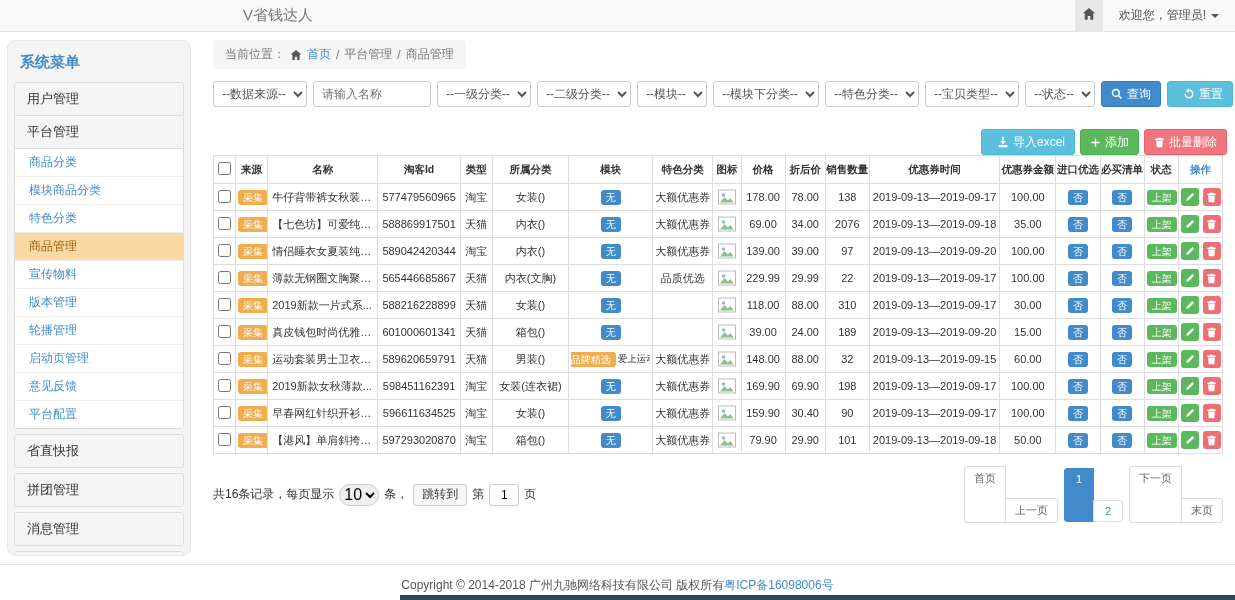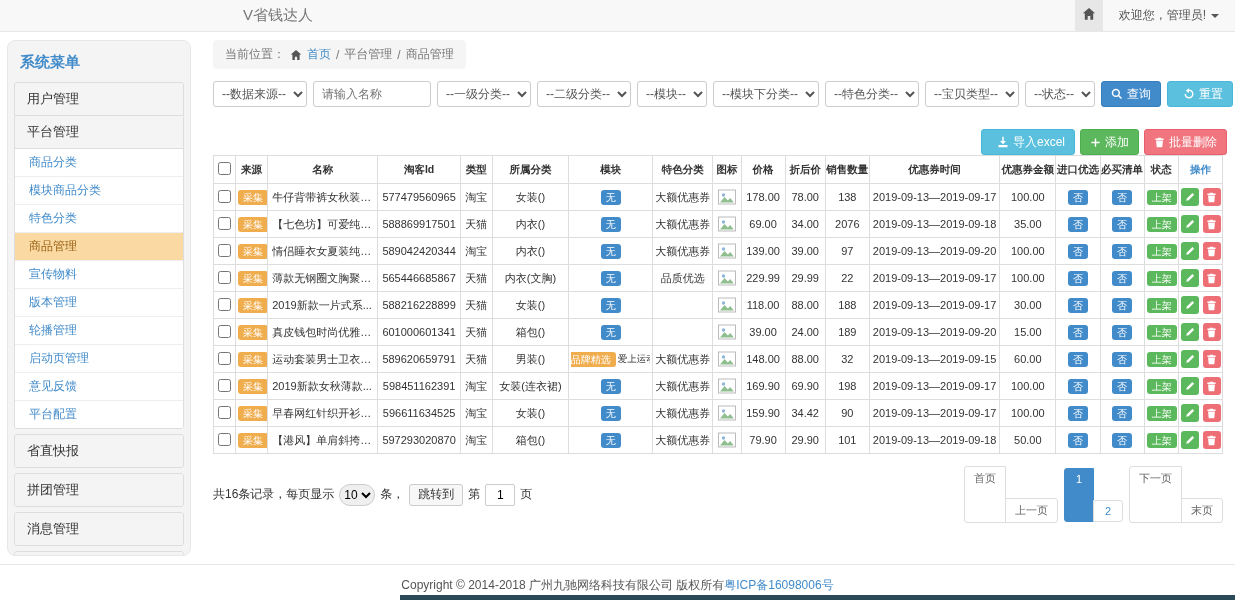--- a/index.html
+++ b/index.html
@@ -60,21 +60,21 @@
   .module-mix { display:flex; align-items:center; justify-content:center; gap:2px; font-size:9.5px; overflow:hidden; }
   .thumb { display:inline-flex; width:18px; height:18px; vertical-align:middle; }
   .op-btn { display:inline-flex; align-items:center; justify-content:center; width:18px; height:18px; border-radius:3px; color:#fff; cursor:pointer; vertical-align:middle; }
   .op-edit { background:#5cb85c; margin-right:4px; }
   .op-del { background:#ee6e76; }
   .grid input[type=checkbox] { width:13px; height:13px; cursor:pointer; }
 
   
   .table-footer { display:flex; justify-content:space-between; align-items:center; margin-top:12px; width:1010px; }
   .page-info { display:flex; align-items:center; gap:5px; color:#333; }
-  .per-page { height:22px; border:1px solid #ccc; border-radius:11px; font-size:12px; font-family:inherit; }
+  .per-page { height:22px; border:1px solid #ccc; border-radius:11px; font-size:16px; font-family:inherit; }
   .jump-btn { height:22px; padding:0 8px; border:1px solid #ccc; background:#f7f7f7; border-radius:3px; font-size:12px; cursor:pointer; font-family:inherit; color:#333; }
   .page-input { width:30px; height:22px; border:1px solid #ccc; border-radius:2px; text-align:center; font-size:12px; font-family:inherit; }
   .pager { display:flex; align-items:center; }
   .pg-group { display:flex; margin-left:6px; }
   .pg-btn { min-width:30px; padding:4px 9px; border:1px solid #ddd; background:#fff; color:#666; font-size:11px; text-align:center; cursor:pointer; margin-left:-1px; }
   .pg-group .pg-btn:first-child { margin-left:0; border-top-left-radius:3px; border-bottom-left-radius:3px; }
   .pg-group .pg-btn:last-child { border-top-right-radius:3px; border-bottom-right-radius:3px;margin-top:32px; }
   .pg-btn.num { color:#428bca; }
   .pg-btn.active { background:#428bca; border-color:#428bca; color:#fff; }
 
@@ -396,21 +396,21 @@
           <td></td>
           <td><span class="thumb">
               <svg viewBox="0 0 18 18" width="18" height="18">
                 <rect x="0.5" y="2" width="17" height="14" fill="#fff" stroke="#bbb"></rect>
                 <circle cx="5.5" cy="7" r="1.7" fill="#8db6d9"></circle>
                 <path d="M2 14.5l4.5-5.5 3.4 3.4 2.3-2.4 3.6 4.5z" fill="#8fbe8f"></path>
               </svg>
             </span></td>
           <td>118.00</td>
           <td>88.00</td>
-          <td>188</td>
+          <td>310</td>
           <td class="td-small">2019-09-13—2019-09-17</td>
           <td>30.00</td>
           <td><span class="badge bg-blue">否</span></td>
           <td><span class="badge bg-blue">否</span></td>
           <td><span class="badge bg-green">上架</span></td>
           <td><span class="op-btn op-edit">
               <svg viewBox="0 0 16 16" width="10" height="10" fill="currentColor">
                 <path d="M11.8 1.4l2.8 2.8-8.8 8.8L2 14l1-3.8z"></path>
               </svg>
             </span><span class="op-btn op-del">
@@ -540,21 +540,21 @@
           <td><span class="badge bg-blue">无</span></td>
           <td>大额优惠券</td>
           <td><span class="thumb">
               <svg viewBox="0 0 18 18" width="18" height="18">
                 <rect x="0.5" y="2" width="17" height="14" fill="#fff" stroke="#bbb"></rect>
                 <circle cx="5.5" cy="7" r="1.7" fill="#8db6d9"></circle>
                 <path d="M2 14.5l4.5-5.5 3.4 3.4 2.3-2.4 3.6 4.5z" fill="#8fbe8f"></path>
               </svg>
             </span></td>
           <td>159.90</td>
-          <td>34.42</td>
+          <td>30.40</td>
           <td>90</td>
           <td class="td-small">2019-09-13—2019-09-17</td>
           <td>100.00</td>
           <td><span class="badge bg-blue">否</span></td>
           <td><span class="badge bg-blue">否</span></td>
           <td><span class="badge bg-green">上架</span></td>
           <td><span class="op-btn op-edit">
               <svg viewBox="0 0 16 16" width="10" height="10" fill="currentColor">
                 <path d="M11.8 1.4l2.8 2.8-8.8 8.8L2 14l1-3.8z"></path>
               </svg>

